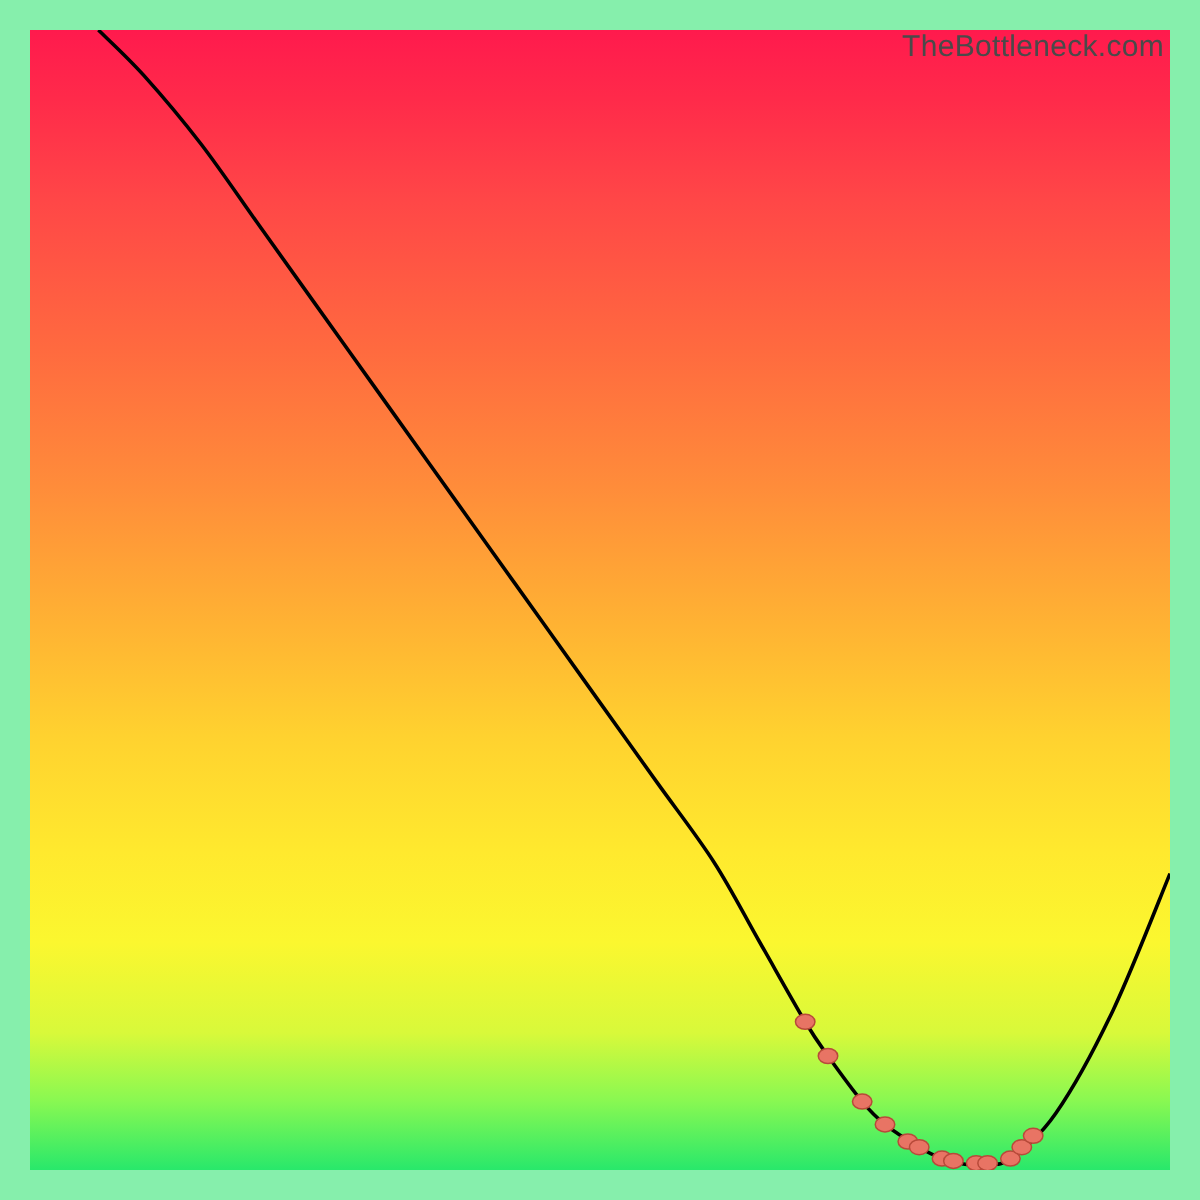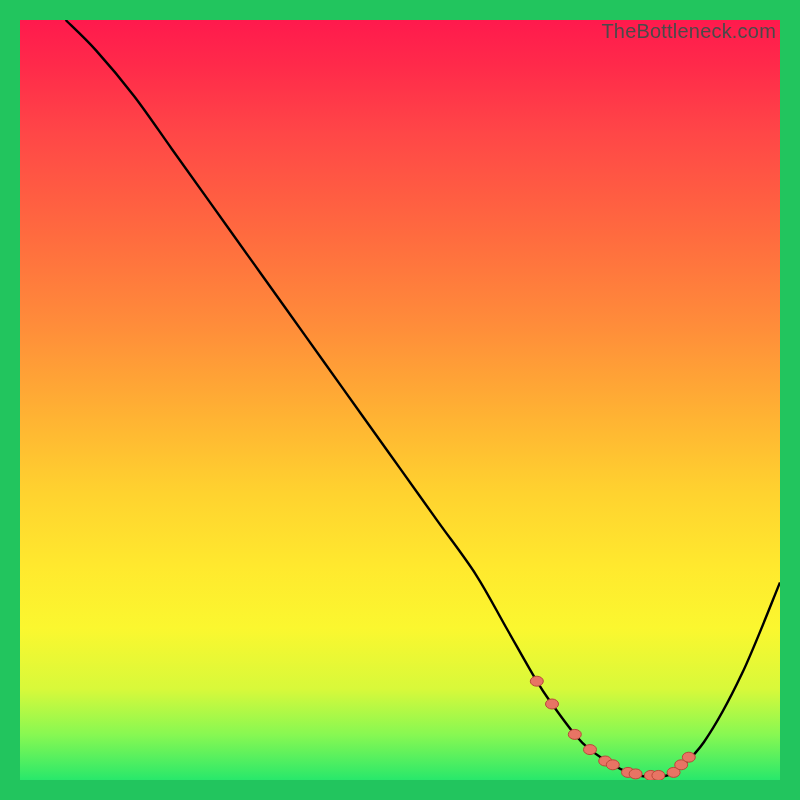--- a/index.html
+++ b/index.html
@@ -1,21 +1,21 @@
 <!DOCTYPE html>
 <html><head>
 <meta charset="utf-8">
 <style>
   * { margin: 0; padding: 0; box-sizing: border-box; }
   html, body { width: 800px; height: 800px; overflow: hidden; background: #000; }
   .frame {
     position: absolute;
     left: 0; top: 0;
     width: 800px; height: 800px;
-    background: #22c55e;
+    background: #86efac;
   }
   .plot {
     position: absolute;
     left: 20px; top: 20px;
     width: 760px; height: 760px;
     overflow: hidden;
   }
   .grad {
     position: absolute;
     left: 0; top: 0; width: 100%; height: 100%;

